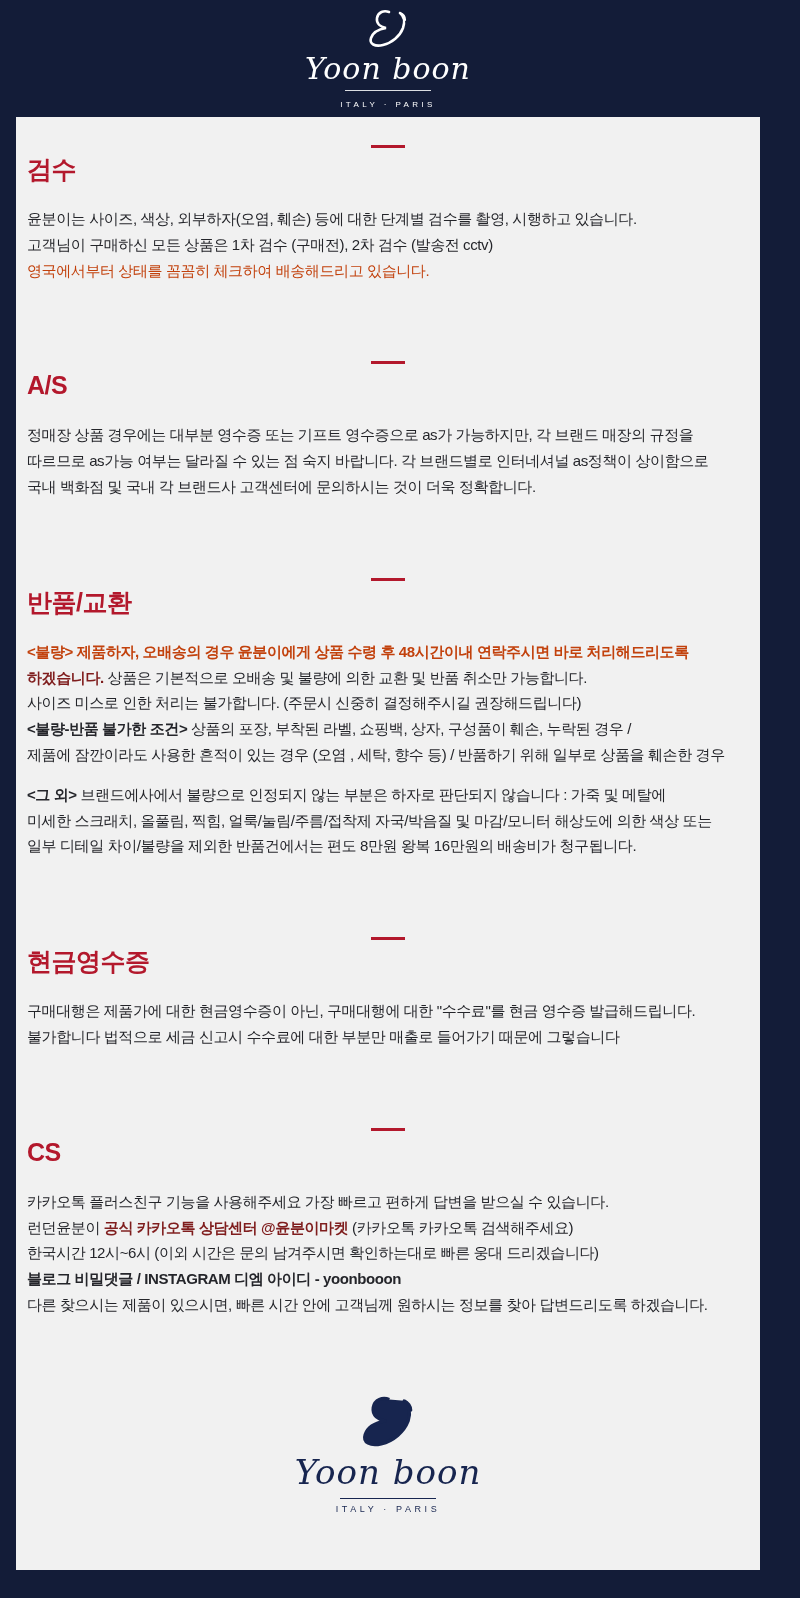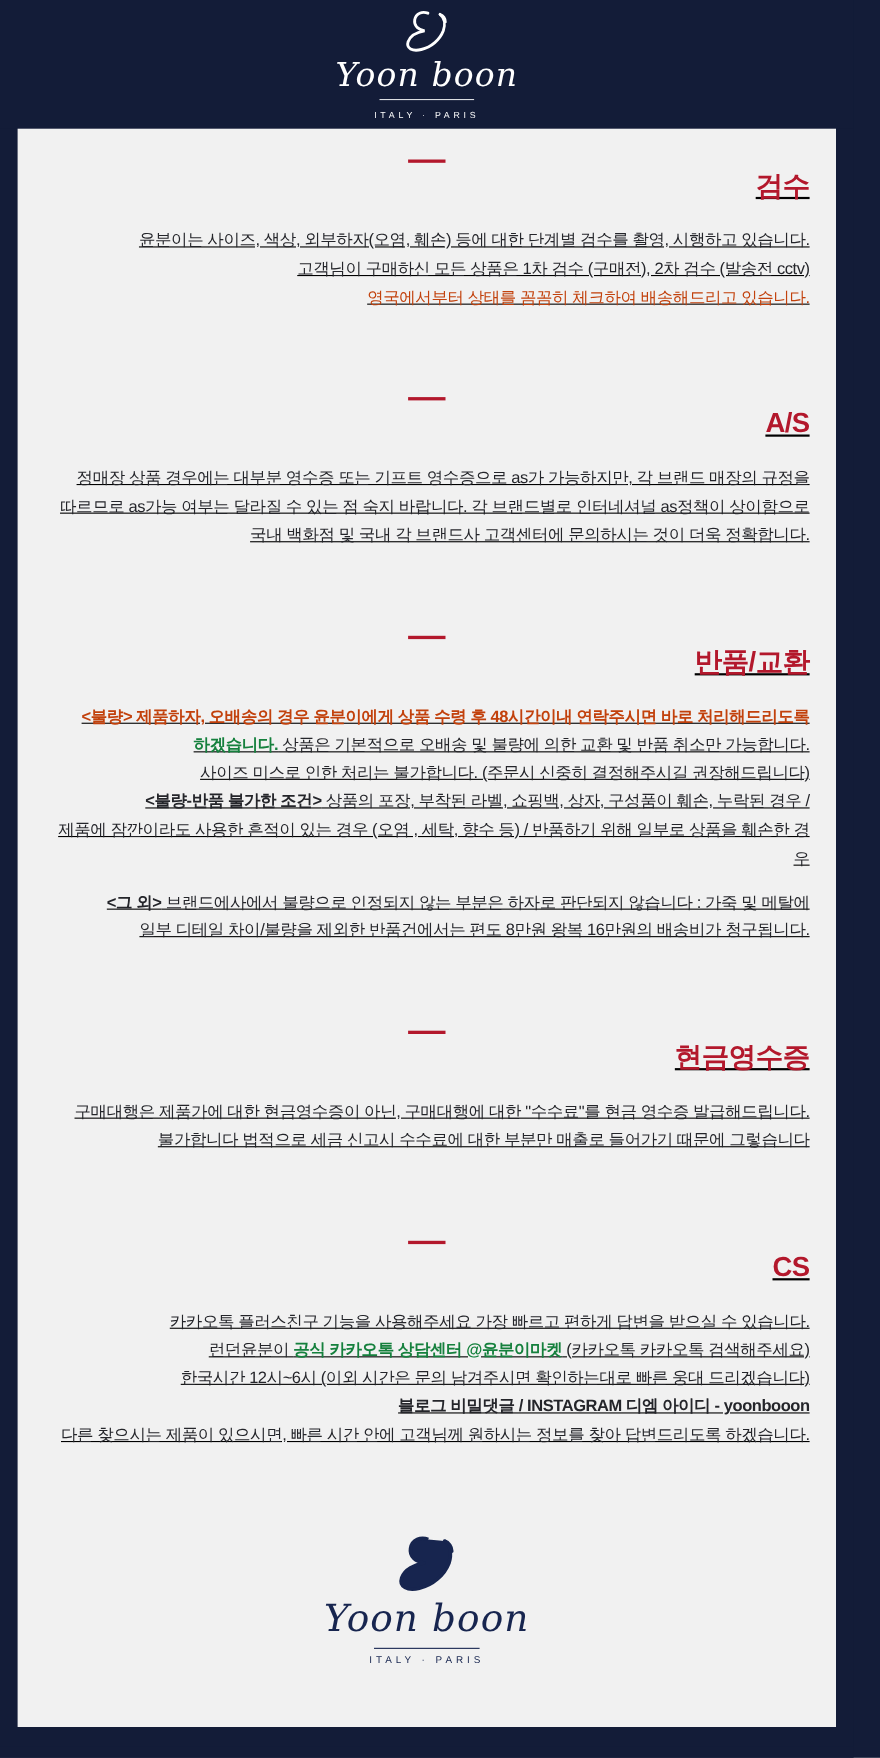--- a/index.html
+++ b/index.html
@@ -62,23 +62,22 @@
   }
 
   
   .sheet {
     margin: 0 16px;
     background: #f1f1f1;
     padding: 28px 0 0 0;
   }
 
   .section {
-    text-align: right;
-    padding: 0 24px;
-    text-decoration: underline;
+    text-align: left;
+    padding: 0 11px;
   }
   .sec-divider {
     width: 34px;
     height: 3px;
     background: #b3182c;
     margin: 0 auto 6px auto;
   }
   .sec-title {
     font-size: 25px;
     font-weight: bold;
@@ -106,21 +105,21 @@
     margin: 0;
   }
   .para + .para {
     margin-top: 0px;
   }
   .gap-sm { height: 14px; }
   .gap-lg { height: 78px; }
 
   .kw {
     font-weight: bold;
-    color: #15803d;
+    color: #7f1d1d;
   }
   .kw-dark {
     font-weight: bold;
     color: #24252a;
   }
 
   
   .bottom-logo {
     display: flex;
     flex-direction: column;
@@ -199,20 +198,21 @@
       <h2 class="sec-title">반품/교환</h2>
       <p class="body-line para red bold">&lt;불량&gt; 제품하자, 오배송의 경우 윤분이에게 상품 수령 후 48시간이내 연락주시면 바로 처리해드리도록</p>
       <p class="body-line para"><span class="kw">하겠습니다.</span><span> 상품은 기본적으로 오배송 및 불량에 의한 교환 및 반품 취소만 가능합니다.</span></p>
       <p class="body-line para">사이즈 미스로 인한 처리는 불가합니다. (주문시 신중히 결정해주시길 권장해드립니다)</p>
       <p class="body-line para"><span class="kw-dark">&lt;불량-반품 불가한 조건&gt;</span><span> 상품의 포장, 부착된 라벨, 쇼핑백, 상자, 구성품이 훼손, 누락된 경우 /</span></p>
       <p class="body-line para">제품에 잠깐이라도 사용한 흔적이 있는 경우 (오염 , 세탁, 향수 등) / 반품하기 위해 일부로 상품을 훼손한 경우</p>
 
       <div class="gap-sm"></div>
 
       <p class="body-line para"><span class="kw-dark">&lt;그 외&gt;</span><span> 브랜드에사에서 불량으로 인정되지 않는 부분은 하자로 판단되지 않습니다 : 가죽 및 메탈에</span></p>
+      <p class="body-line para">미세한 스크래치, 올풀림, 찍힘, 얼룩/눌림/주름/접착제 자국/박음질 및 마감/모니터 해상도에 의한 색상 또는</p>
       <p class="body-line para">일부 디테일 차이/불량을 제외한 반품건에서는 편도 8만원 왕복 16만원의 배송비가 청구됩니다.</p>
     </div>
 
     <div class="gap-lg"></div>
 
     <div class="section">
       <div class="sec-divider"></div>
       <h2 class="sec-title">현금영수증</h2>
       <p class="body-line para">구매대행은 제품가에 대한 현금영수증이 아닌, 구매대행에 대한 "수수료"를 현금 영수증 발급해드립니다.</p>
       <p class="body-line para">불가합니다 법적으로 세금 신고시 수수료에 대한 부분만 매출로 들어가기 때문에 그렇습니다</p>

